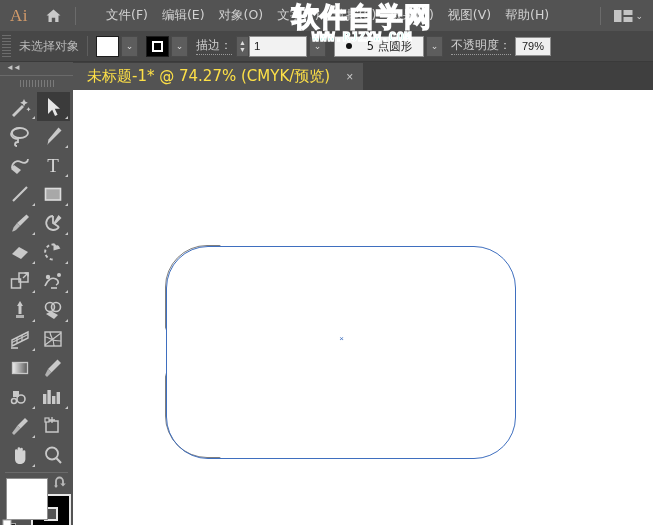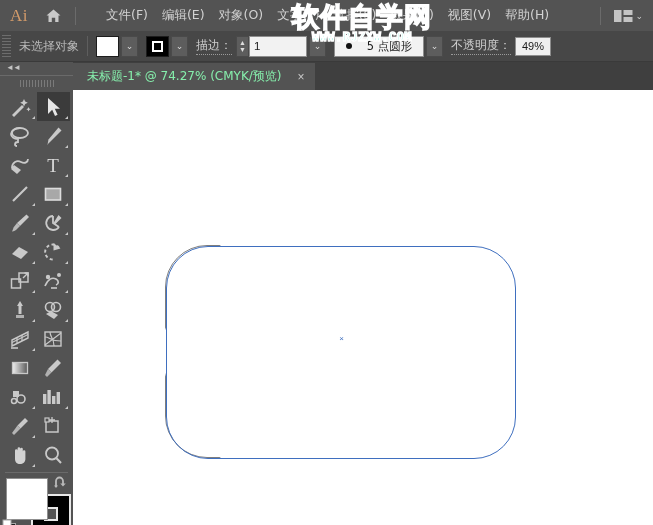--- a/index.html
+++ b/index.html
@@ -100,21 +100,21 @@
     position: absolute; left: 0; top: 62px; width: 653px; height: 28px;
     background: #3f3f3f;
   }
   .tab-gutter { position: absolute; left: 0; top: 0; width: 73px; height: 28px; background: #535353; }
   .doc-tab {
     position: absolute; left: 73px; top: 1px; height: 27px;
     background: #535353; display: flex; align-items: center;
     padding: 0 10px 0 14px; gap: 16px;
   }
   .doc-tab-title {
-    color: #86efac; font-size: 12px; white-space: nowrap;
+    color: #fde047; font-size: 15px; white-space: nowrap;
     font-family: "DejaVu Sans", sans-serif;
   }
   .tab-close { color: #c9c9c9; font-size: 12px; line-height: 1; }
 
   
   .toolbar {
     position: absolute; left: 0; top: 62px; width: 73px; height: 463px;
     background: #535353;
   }
   .tb-head {
@@ -268,21 +268,21 @@
     <div class="mini-drop">⌄</div>
 
     <div style="width:8px"></div>
     <div class="field brush-field">
       <span class="brush-dot"></span>
       <span>5 点圆形</span>
     </div>
     <div class="mini-drop">⌄</div>
 
     <div class="cb-label">不透明度：</div>
-    <div class="opacity-val">49%</div>
+    <div class="opacity-val">79%</div>
   </div>
 
   <div class="tabbar">
     <div class="tab-gutter"></div>
     <div class="doc-tab">
       <span class="doc-tab-title">未标题-1* @ 74.27% (CMYK/预览)</span>
       <span class="tab-close">×</span>
     </div>
   </div>
 

